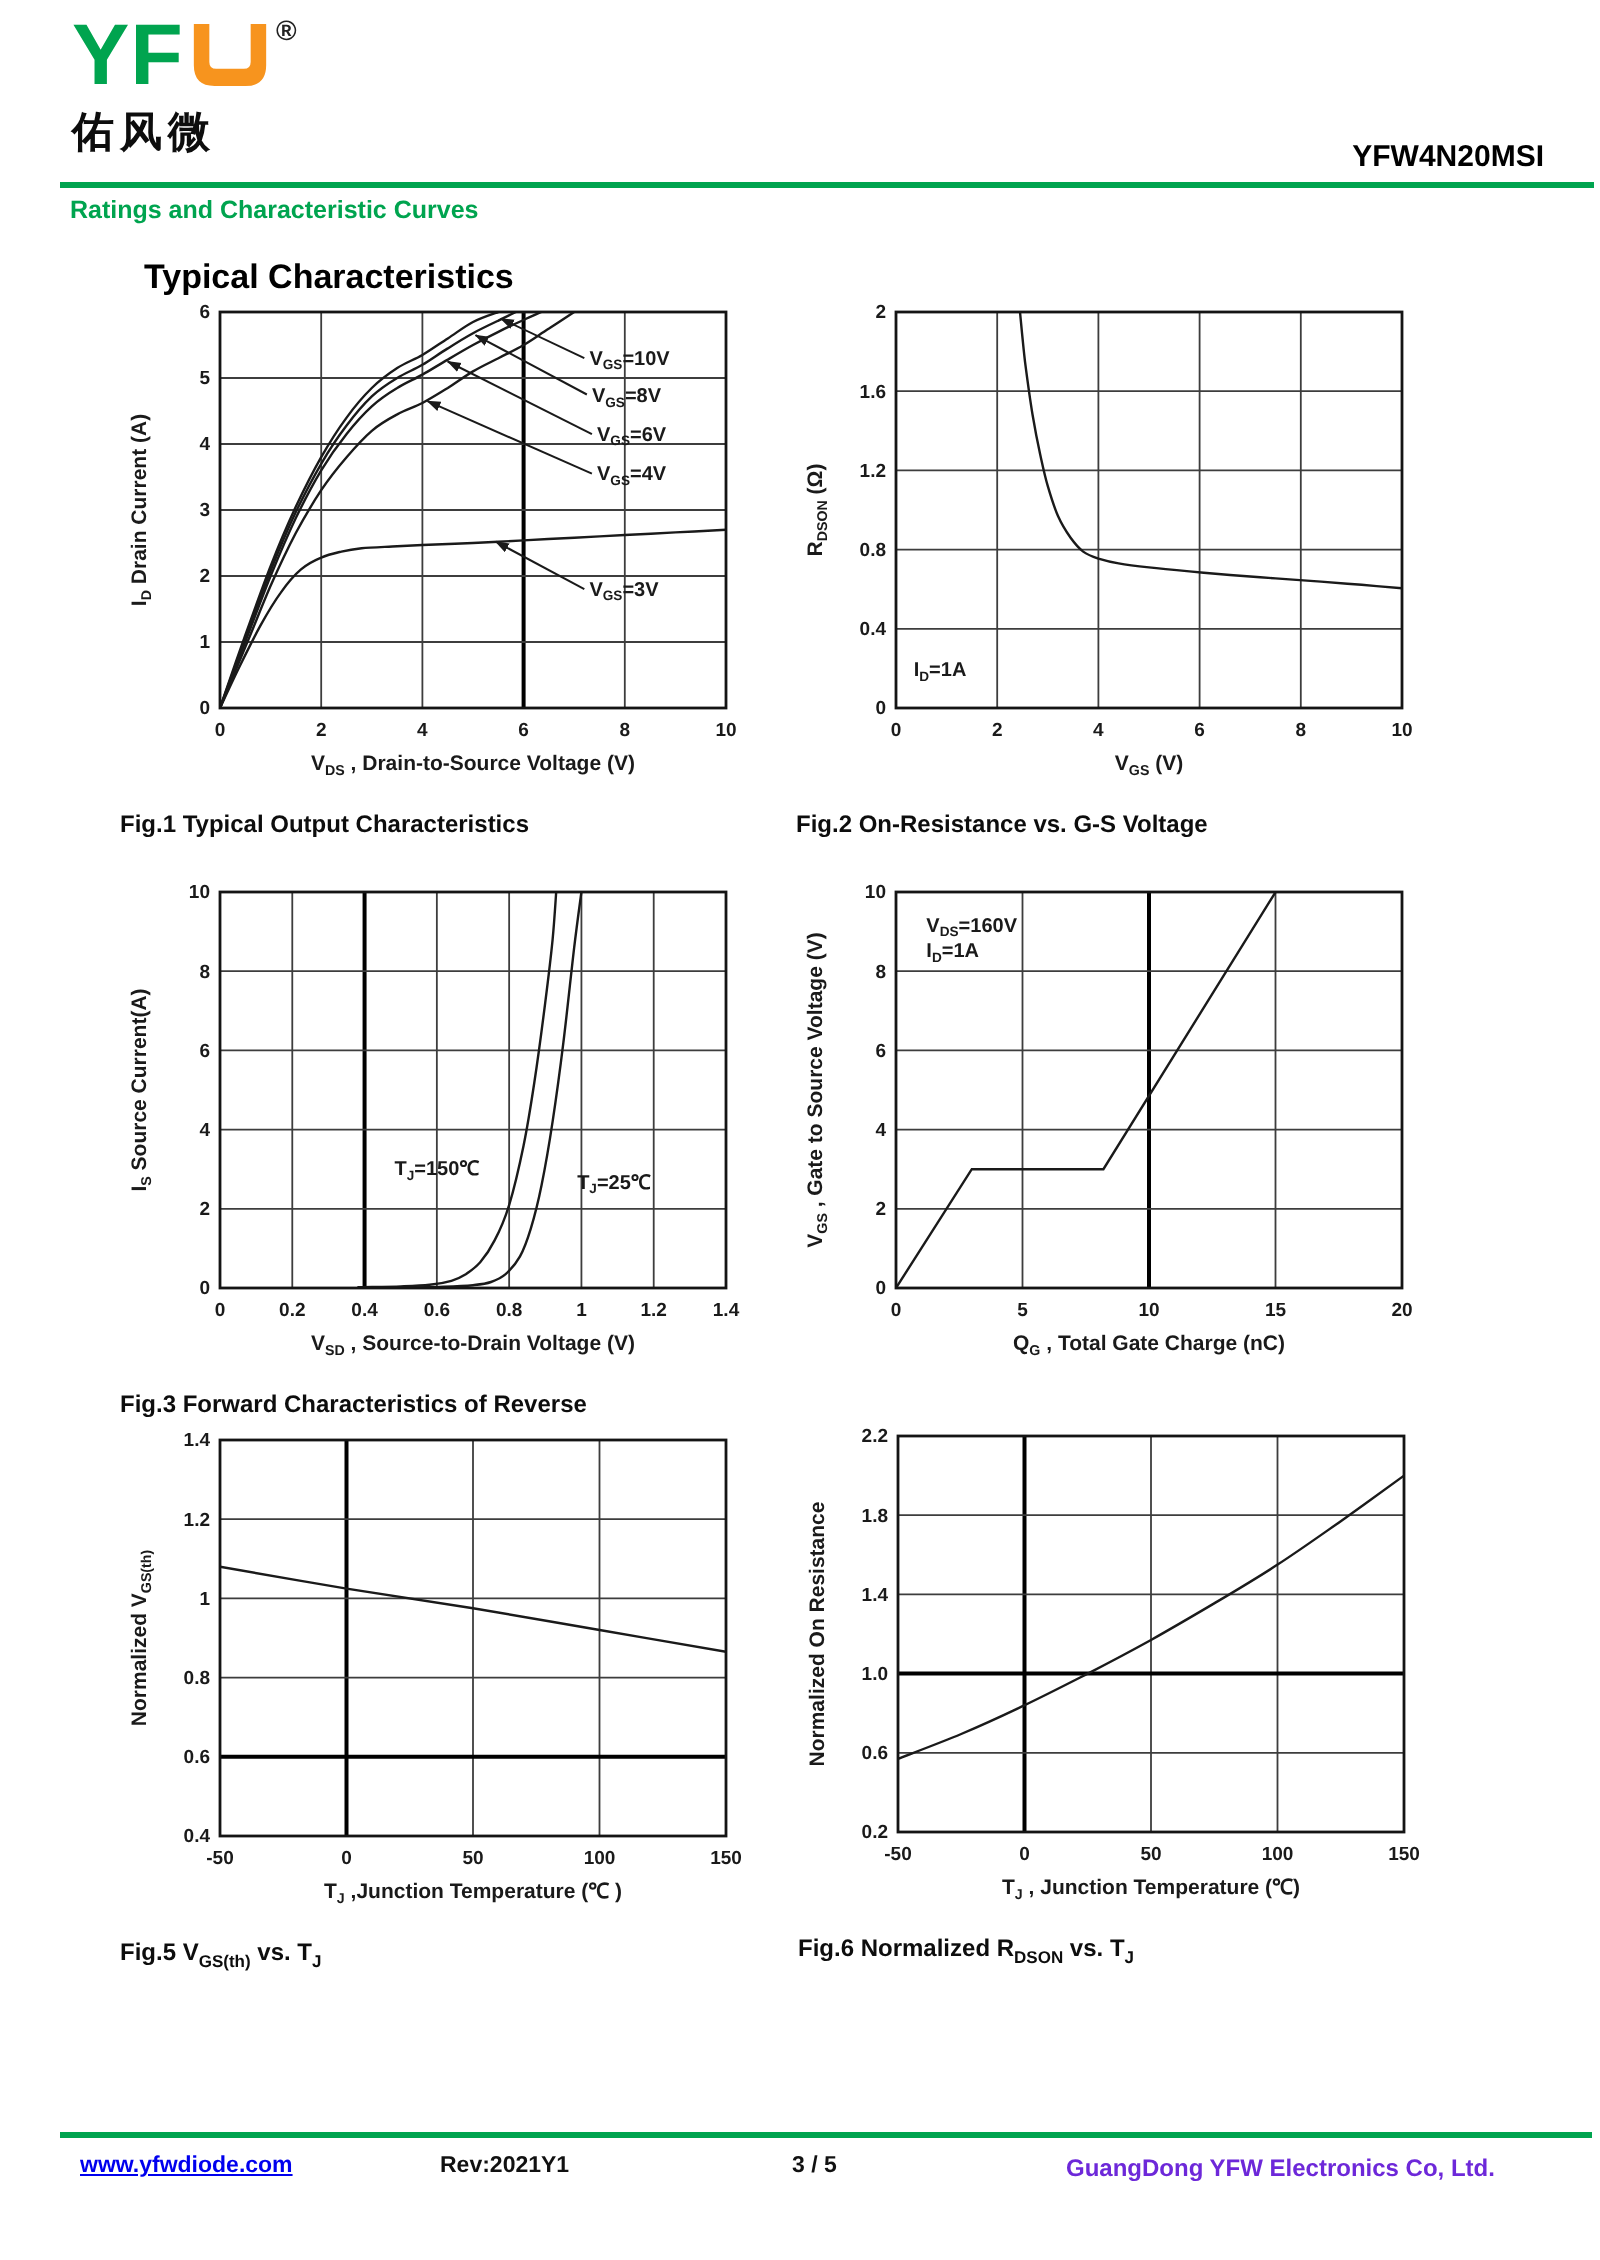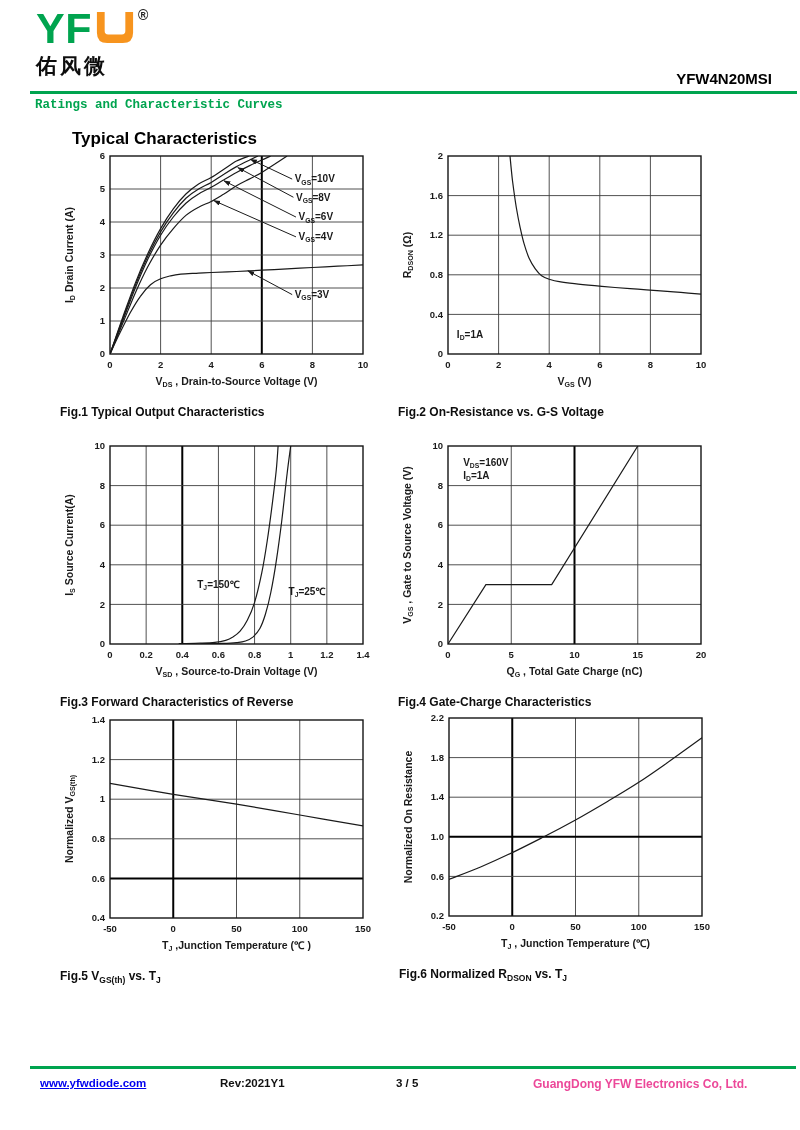--- a/index.html
+++ b/index.html
@@ -11,41 +11,41 @@
   }
   
   .logo { position:absolute; left:36px; top:8px; }
   .logo-row { display:flex; align-items:flex-start; }
   .logo-yf { color:var(--green); font-size:43px; font-weight:bold; line-height:0.95; letter-spacing:0.5px; }
   .logo-w  { width:40px; height:31px; margin:4px 0 0 3px; }
   .logo-reg{ font-size:14px; font-weight:bold; color:#222; margin-left:3px; line-height:1; }
   .logo-cn { font-size:21px; font-weight:bold; color:#0d0d0d; letter-spacing:3px; margin-top:3px; }
   .part-number { position:absolute; right:28px; top:70px; font-size:15px; font-weight:bold; color:#000; }
   .green-rule  { position:absolute; left:30px; top:91px; width:767px; height:3px; background:var(--green); }
-  .section-title { position:absolute; left:35px; top:98px; color:var(--green); font-weight:bold; font-size:12.5px;font-family:Liberation Mono, monospace; }
+  .section-title { position:absolute; left:35px; top:98px; color:var(--green); font-weight:bold; font-size:12.5px; }
   .subsection-title { position:absolute; left:72px; top:129px; color:#000; font-weight:bold; font-size:17px; }
   
   .chart-cell { position:absolute; width:345px; margin:0; }
   .chart-cell svg { display:block; width:345px; height:258px; }
   svg text { font-family:"Liberation Sans", sans-serif; }
   .cap { font-weight:bold; font-size:12px; color:#0d0d0d; margin-top:1px; }
   .cap sub { font-size:8.5px; }
   #cell0 { left:60px;  top:146px; }
   #cell1 { left:398px; top:146px; }
   #cell2 { left:60px;  top:436px; }
   #cell3 { left:398px; top:436px; }
   #cell4 { left:60px;  top:710px; }
   #cell5 { left:399px; top:708px; }
   
   .footer-rule { position:absolute; left:30px; top:1066px; width:766px; height:3px; background:var(--green); }
   .footer-row  { position:absolute; left:0; top:1077px; width:800px; font-size:11.5px; }
   .website { position:absolute; left:40px;  color:var(--link); font-weight:bold; text-decoration:underline; }
   .rev     { position:absolute; left:220px; font-weight:bold; color:#111; }
   .pageno  { position:absolute; left:396px; font-weight:bold; color:#111;text-align:right; }
-  .company { position:absolute; left:533px; font-weight:bold; color:#ec4899; font-size:12px; }
+  .company { position:absolute; left:533px; font-weight:bold; color:#6d28d9; font-size:12px; }
 </style>
 </head>
 <body>
 
 <div class="page">
 
   <div class="logo">
     <div class="logo-row">
       <span class="logo-yf">YF</span>
       <svg class="logo-w" viewBox="0 0 46 36">
@@ -235,21 +235,20 @@
         <text x="45" y="171.6" text-anchor="end" font-size="9.5" font-weight="600" fill="#1a1a1a">2</text>
         <text x="45" y="132" text-anchor="end" font-size="9.5" font-weight="600" fill="#1a1a1a">4</text>
         <text x="45" y="92.4" text-anchor="end" font-size="9.5" font-weight="600" fill="#1a1a1a">6</text>
         <text x="45" y="52.8" text-anchor="end" font-size="9.5" font-weight="600" fill="#1a1a1a">8</text>
         <text x="45" y="13.2" text-anchor="end" font-size="9.5" font-weight="600" fill="#1a1a1a">10</text>
         <text x="176.5" y="239" text-anchor="middle" font-size="10.5" font-weight="600" fill="#1a1a1a"><tspan>Q</tspan><tspan font-size="7.1" dy="2.3">G</tspan><tspan dy="-2.3"> , Total Gate Charge (nC)</tspan></text>
         <text x="13" y="109" text-anchor="middle" font-size="10.5" font-weight="600" fill="#1a1a1a" transform="rotate(-90 13 109)"><tspan>V</tspan><tspan font-size="7.1" dy="2.3">GS</tspan><tspan dy="-2.3"> , Gate to Source Voltage (V)</tspan></text>
         <text x="65.18" y="29.799999999999983" text-anchor="start" font-size="10" font-weight="700" fill="#1a1a1a"><tspan>V</tspan><tspan font-size="6.8" dy="2.2">DS</tspan><tspan dy="-2.2">=160V</tspan></text>
         <text x="65.18" y="42.670000000000016" text-anchor="start" font-size="10" font-weight="700" fill="#1a1a1a"><tspan>I</tspan><tspan font-size="6.8" dy="2.2">D</tspan><tspan dy="-2.2">=1A</tspan></text>
       </svg>
-    <figcaption class="cap"><span>Fig.4 Gate-Charge Characteristics</span></figcaption>
   </figure>
 
   <figure class="chart-cell" id="cell4">
     <svg viewBox="0 0 345 258">
         <defs>
           <marker id="arr4" markerWidth="8" markerHeight="8" refX="6.5" refY="2.5" orient="auto">
             <path d="M0,0 L7,2.5 L0,5 Z" fill="#1a1a1a"></path>
           </marker>
           <clipPath id="clip4">
             <rect x="50" y="10" width="253" height="198"></rect>

